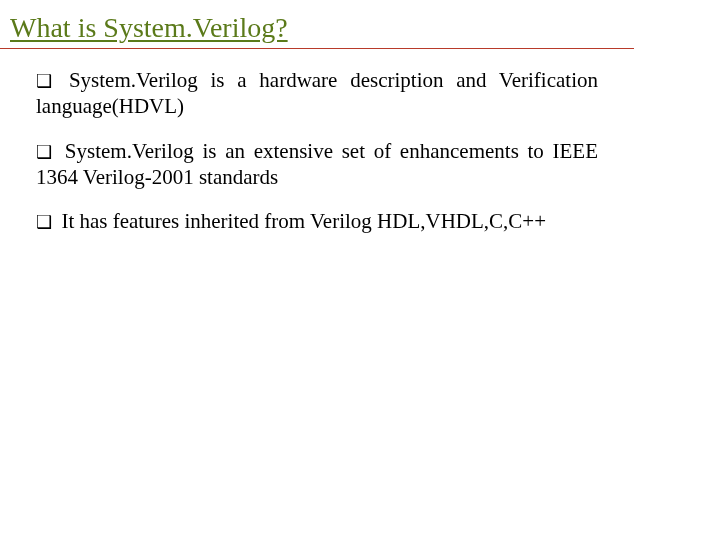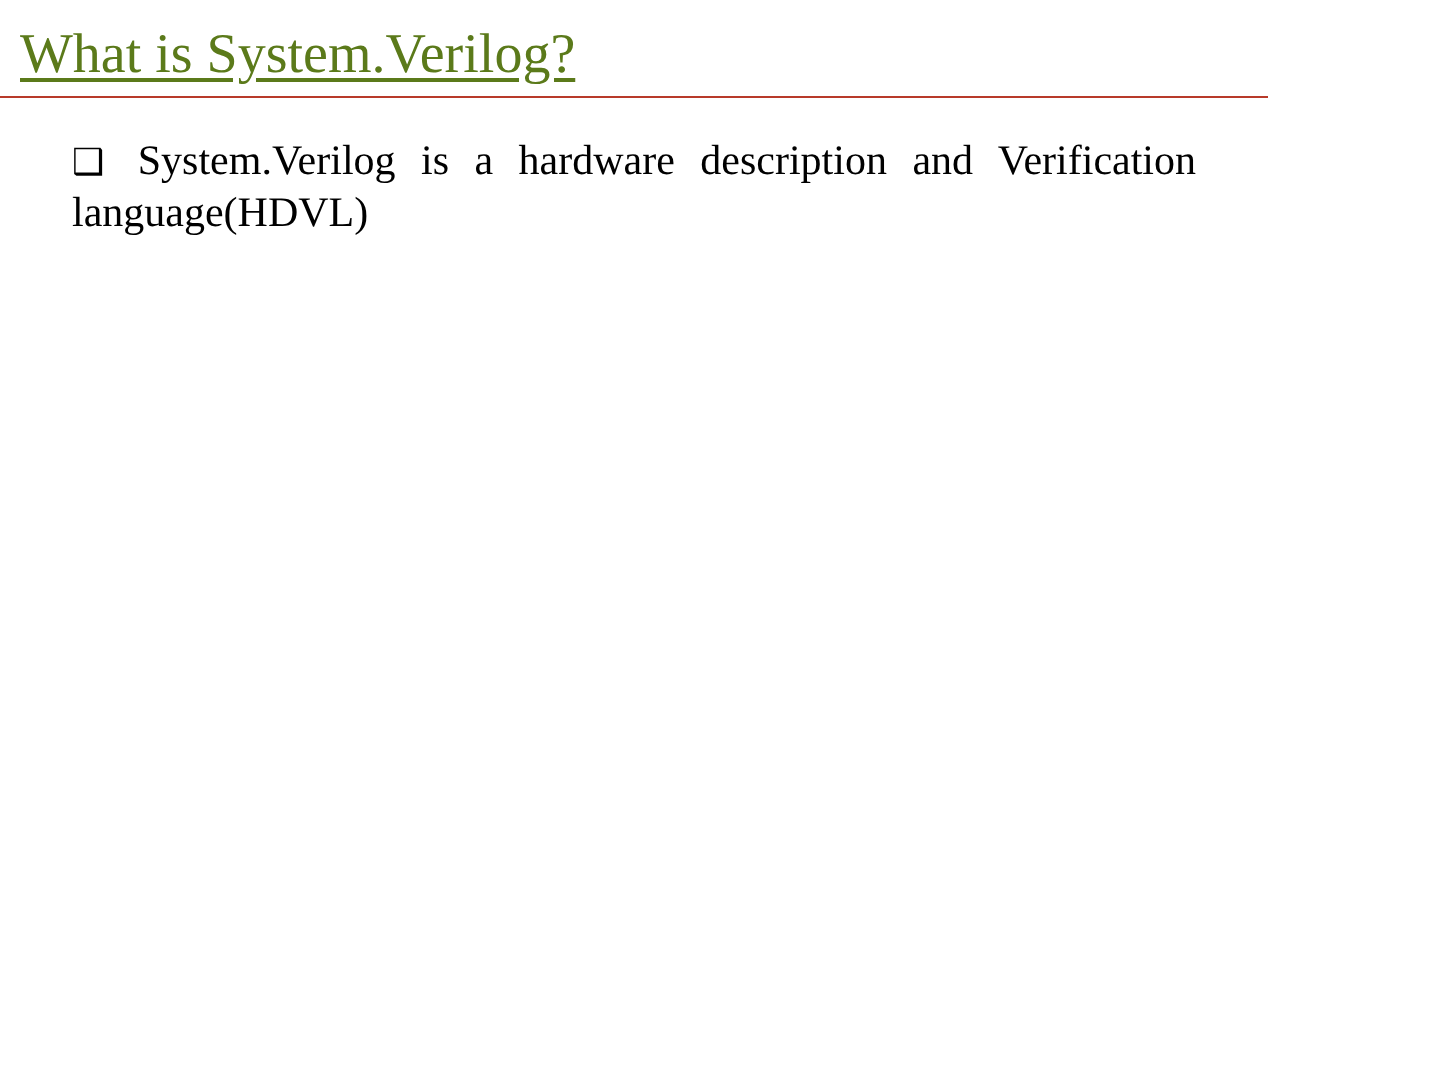--- a/index.html
+++ b/index.html
@@ -60,15 +60,23 @@
   <div class="title-wrap">
     <h1 class="title">What is System.Verilog?</h1>
   </div>
   <hr class="rule">
 
   <div class="body">
     <p class="item">
       <span class="bullet">❑</span>
       <span>System.Verilog is a hardware description and Verification language(HDVL)</span>
     </p>
+    <p class="item">
+      <span class="bullet">❑</span>
+      <span>System.Verilog is an extensive set of enhancements to IEEE 1364 Verilog-2001 standards</span>
+    </p>
+    <p class="item">
+      <span class="bullet">❑</span>
+      <span>It has features inherited from Verilog HDL,VHDL,C,C++</span>
+    </p>
   </div>
 
 </div>
 
 </body></html>

